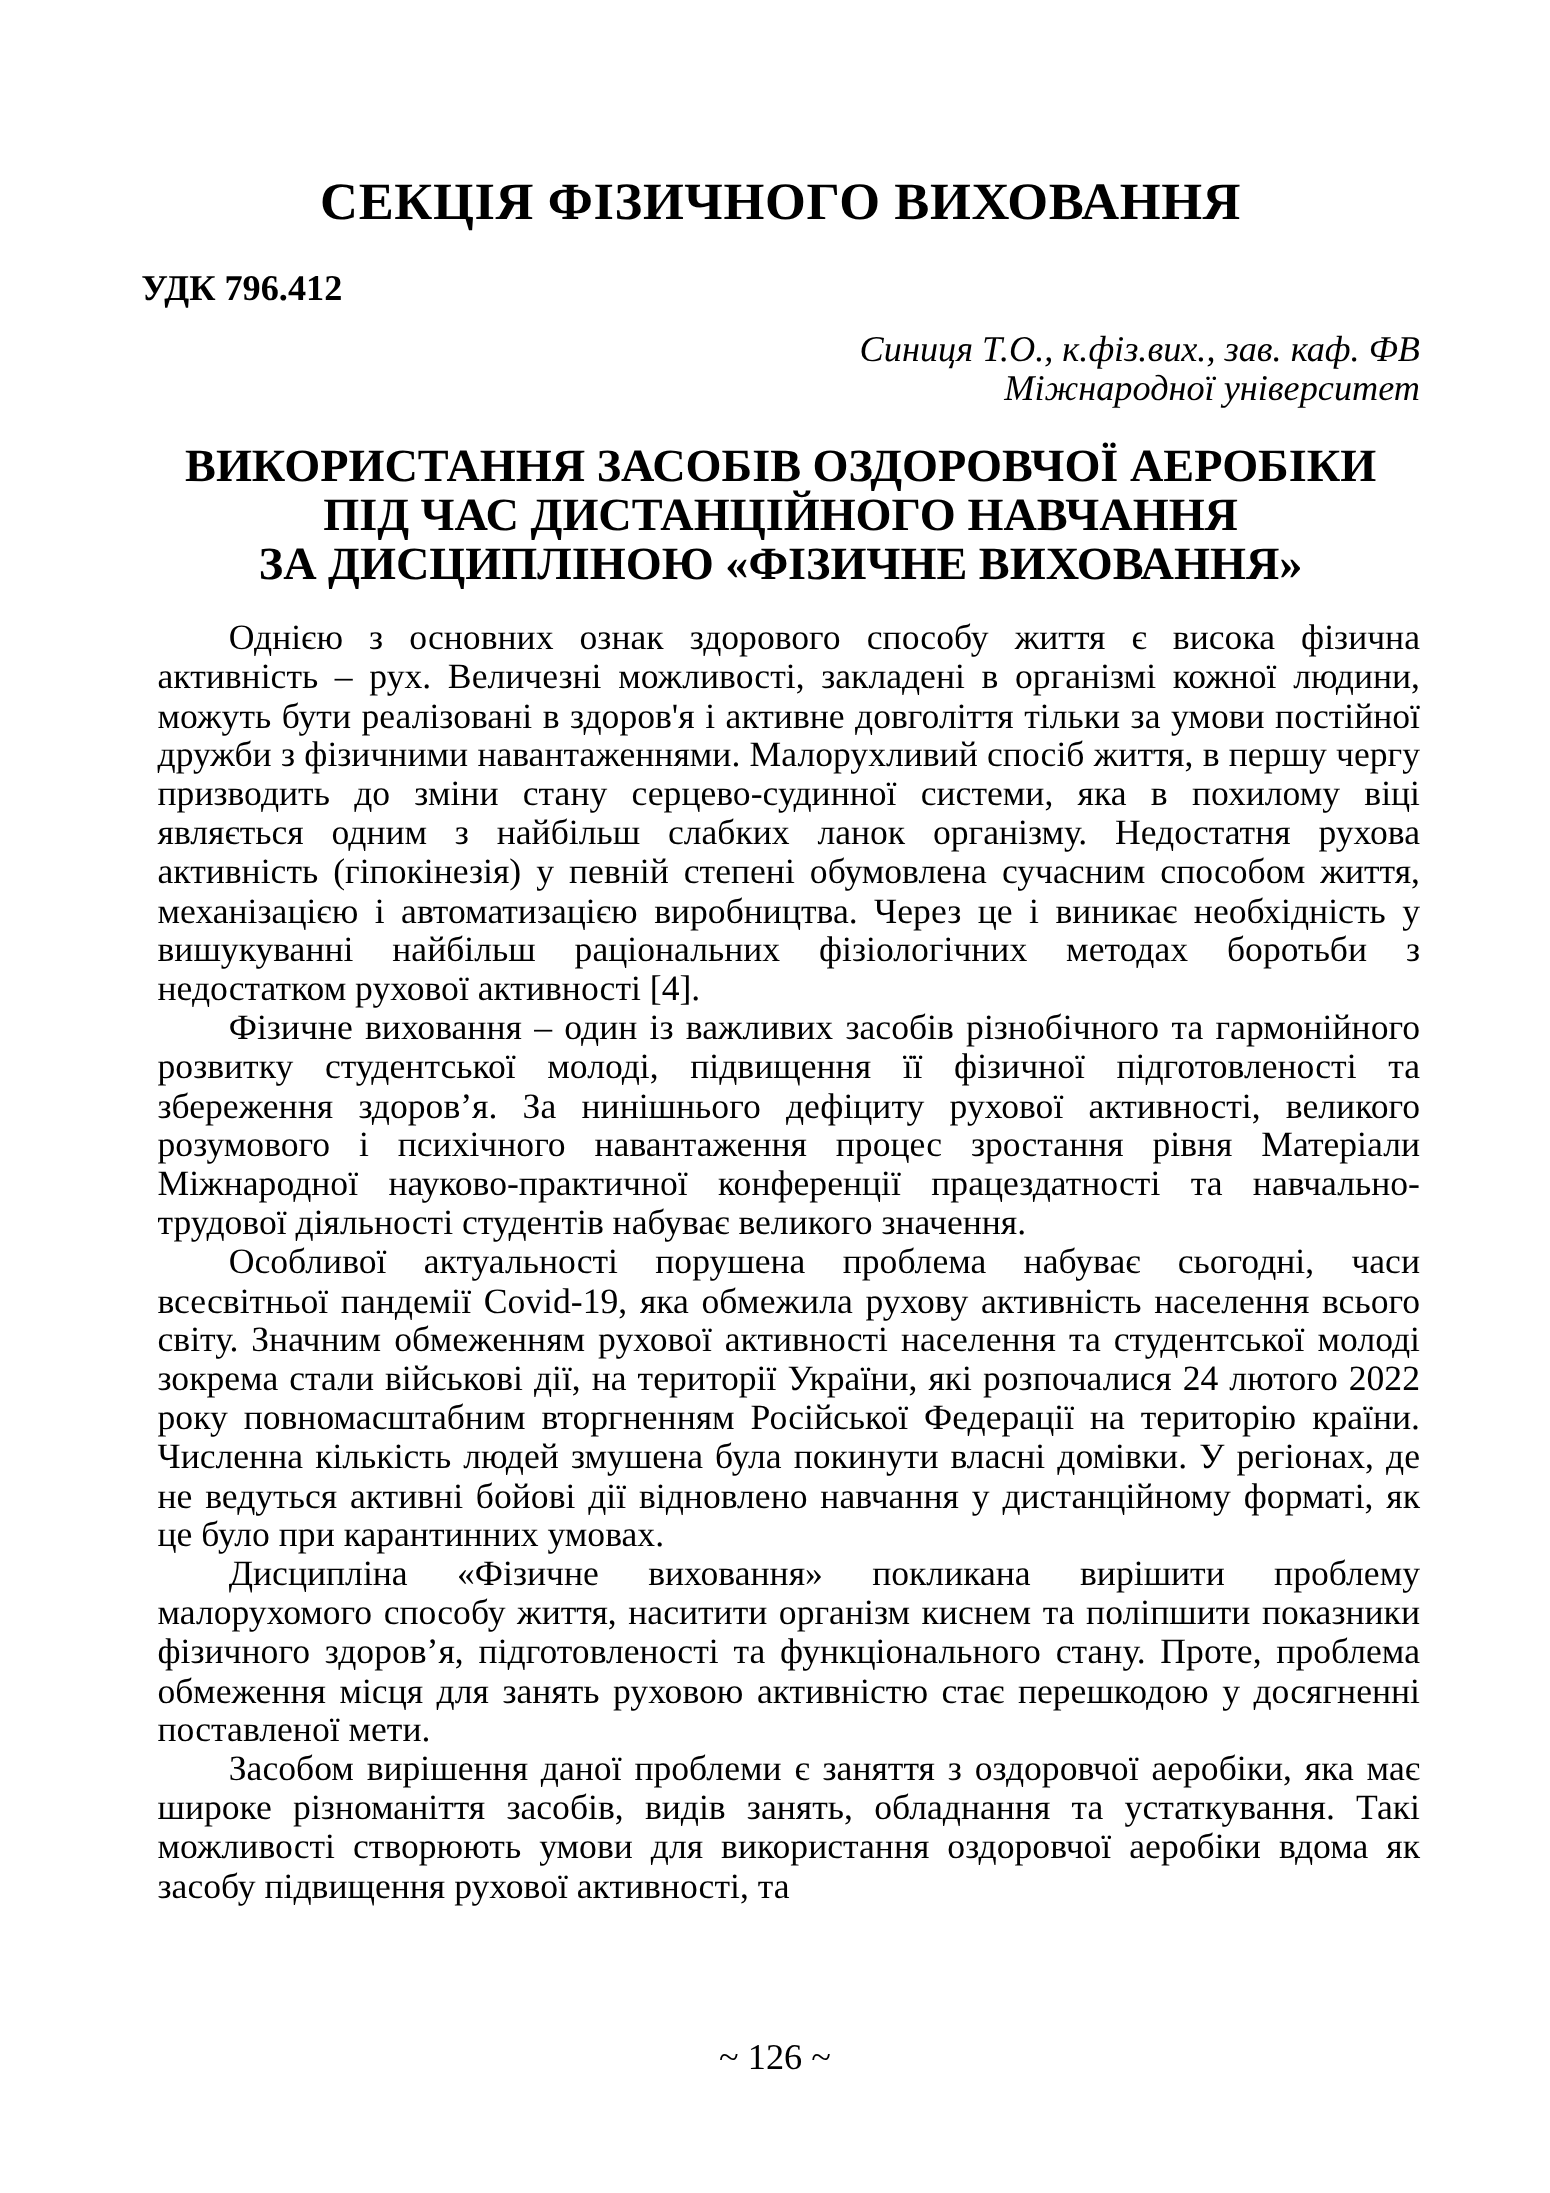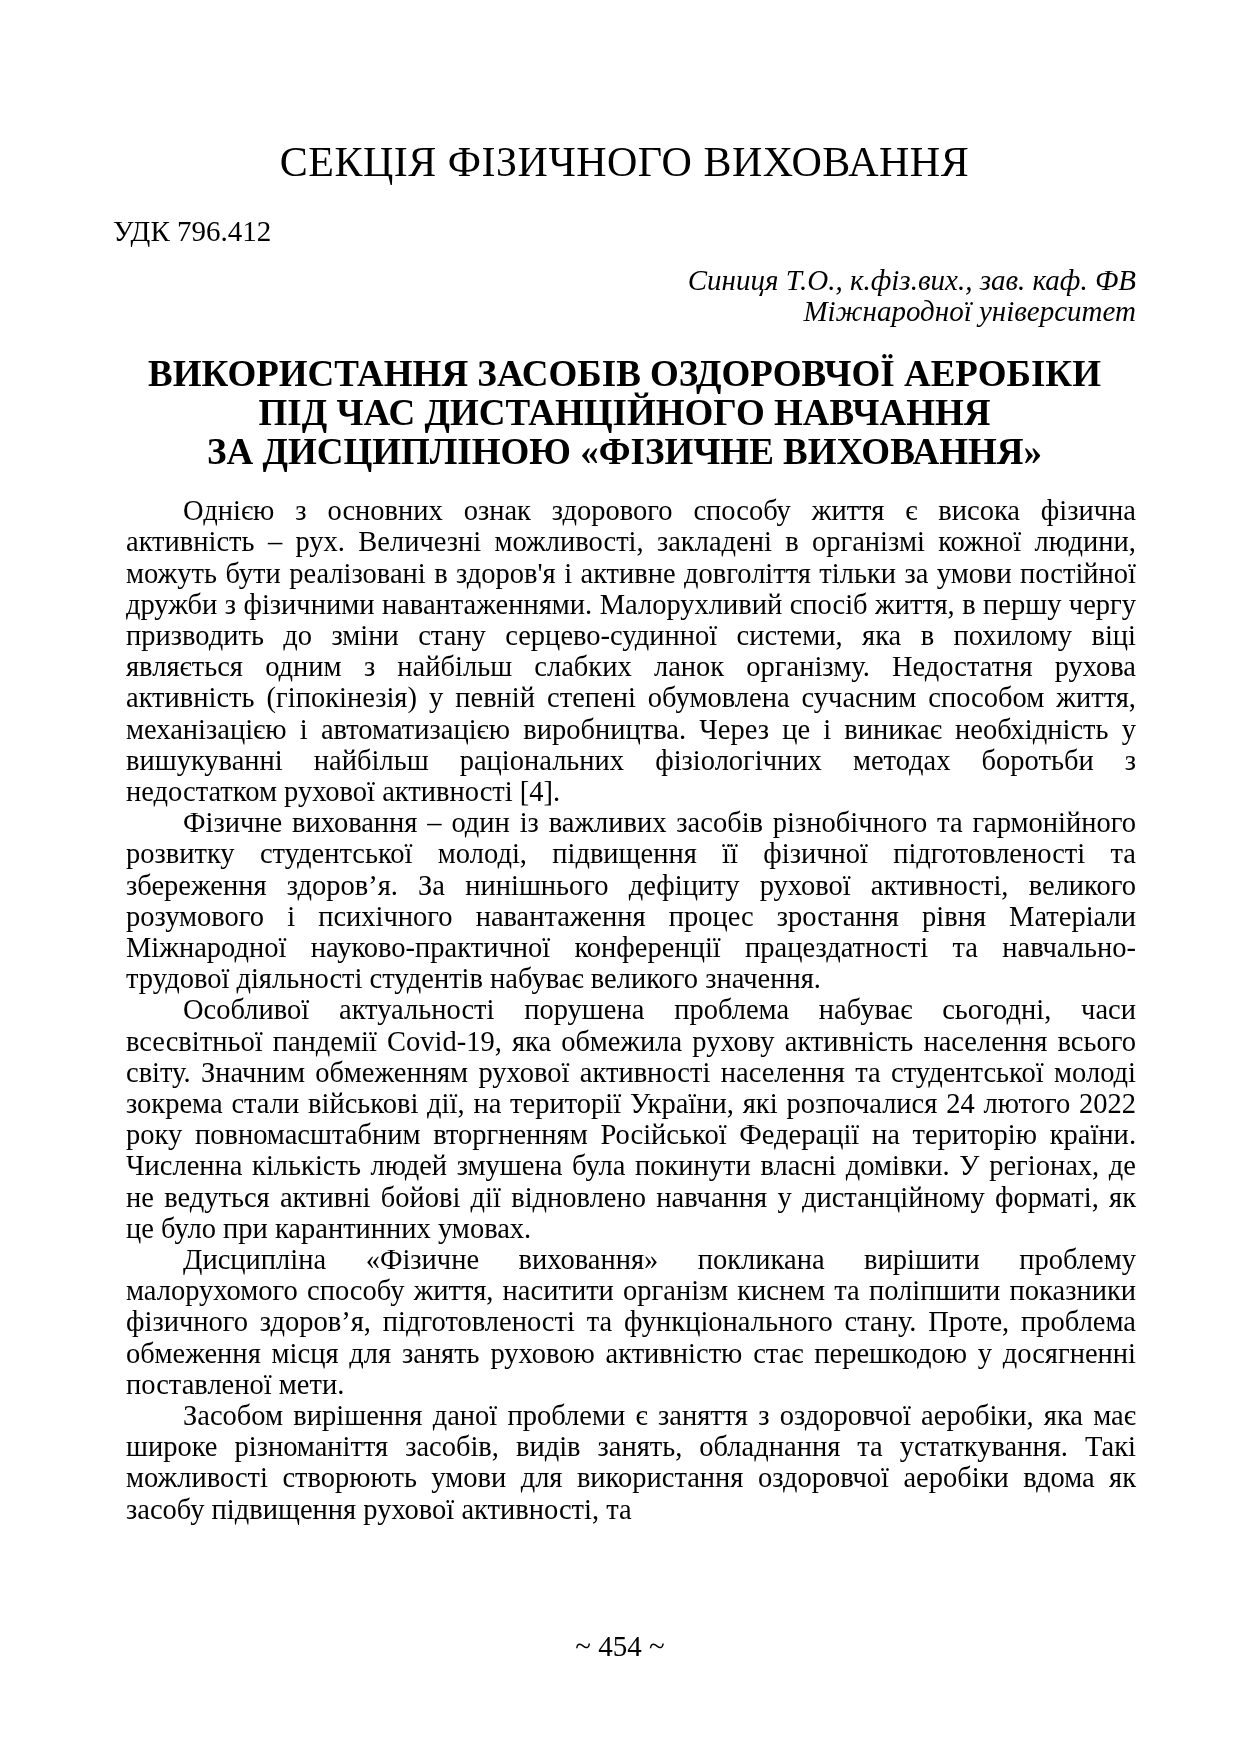--- a/index.html
+++ b/index.html
@@ -16,28 +16,28 @@
     position: absolute;
     top: 0; left: 0;
     width: 1240px;
     height: 1754px;
     padding: 0 104px 0 113px;
   }
   .section-header {
     margin-top: 140px;
     text-align: center;
     font-size: 42px;
-    font-weight: normal;
+    font-weight: bold;
     line-height: 1.05;
     letter-spacing: 0.5px;
   }
   .udc {
     margin-top: 31px;
     font-size: 29px;
-    font-weight: normal;
+    font-weight: bold;
     text-align: left;
   }
   .authors {
     margin-top: 17px;
     text-align: right;
     font-style: italic;
     font-size: 29px;
     line-height: 31px;
   }
   .article-title {
@@ -88,15 +88,15 @@
   </h2>
 
   <div class="body-text">
     <p>Однією з основних ознак здорового способу життя є висока фізична активність – рух. Величезні можливості, закладені в організмі кожної людини, можуть бути реалізовані в здоров'я і активне довголіття тільки за умови постійної дружби з фізичними навантаженнями. Малорухливий спосіб життя, в першу чергу призводить до зміни стану серцево-судинної системи, яка в похилому віці являється одним з найбільш слабких ланок організму. Недостатня рухова активність (гіпокінезія) у певній степені обумовлена сучасним способом життя, механізацією і автоматизацією виробництва. Через це і виникає необхідність у вишукуванні найбільш раціональних фізіологічних методах боротьби з недостатком рухової активності [4].</p>
     <p>Фізичне виховання – один із важливих засобів різнобічного та гармонійного розвитку студентської молоді, підвищення її фізичної підготовленості та збереження здоров’я. За нинішнього дефіциту рухової активності, великого розумового і психічного навантаження процес зростання рівня Матеріали Міжнародної науково-практичної конференції працездатності та навчально-трудової діяльності студентів набуває великого значення.</p>
     <p>Особливої актуальності порушена проблема набуває сьогодні, часи всесвітньої пандемії Covid-19, яка обмежила рухову активність населення всього світу. Значним обмеженням рухової активності населення та студентської молоді зокрема стали військові дії, на території України, які розпочалися 24 лютого 2022 року повномасштабним вторгненням Російської Федерації на територію країни. Численна кількість людей змушена була покинути власні домівки. У регіонах, де не ведуться активні бойові дії відновлено навчання у дистанційному форматі, як це було при карантинних умовах.</p>
     <p>Дисципліна «Фізичне виховання» покликана вирішити проблему малорухомого способу життя, наситити організм киснем та поліпшити показники фізичного здоров’я, підготовленості та функціонального стану. Проте, проблема обмеження місця для занять руховою активністю стає перешкодою у досягненні поставленої мети.</p>
     <p>Засобом вирішення даної проблеми є заняття з оздоровчої аеробіки, яка має широке різноманіття засобів, видів занять, обладнання та устаткування. Такі можливості створюють умови для використання оздоровчої аеробіки вдома як засобу підвищення рухової активності, та</p>
   </div>
 
-  <div class="page-footer">~ 454 ~</div>
+  <div class="page-footer">~ 126 ~</div>
 
 </div>
 
 </body></html>

